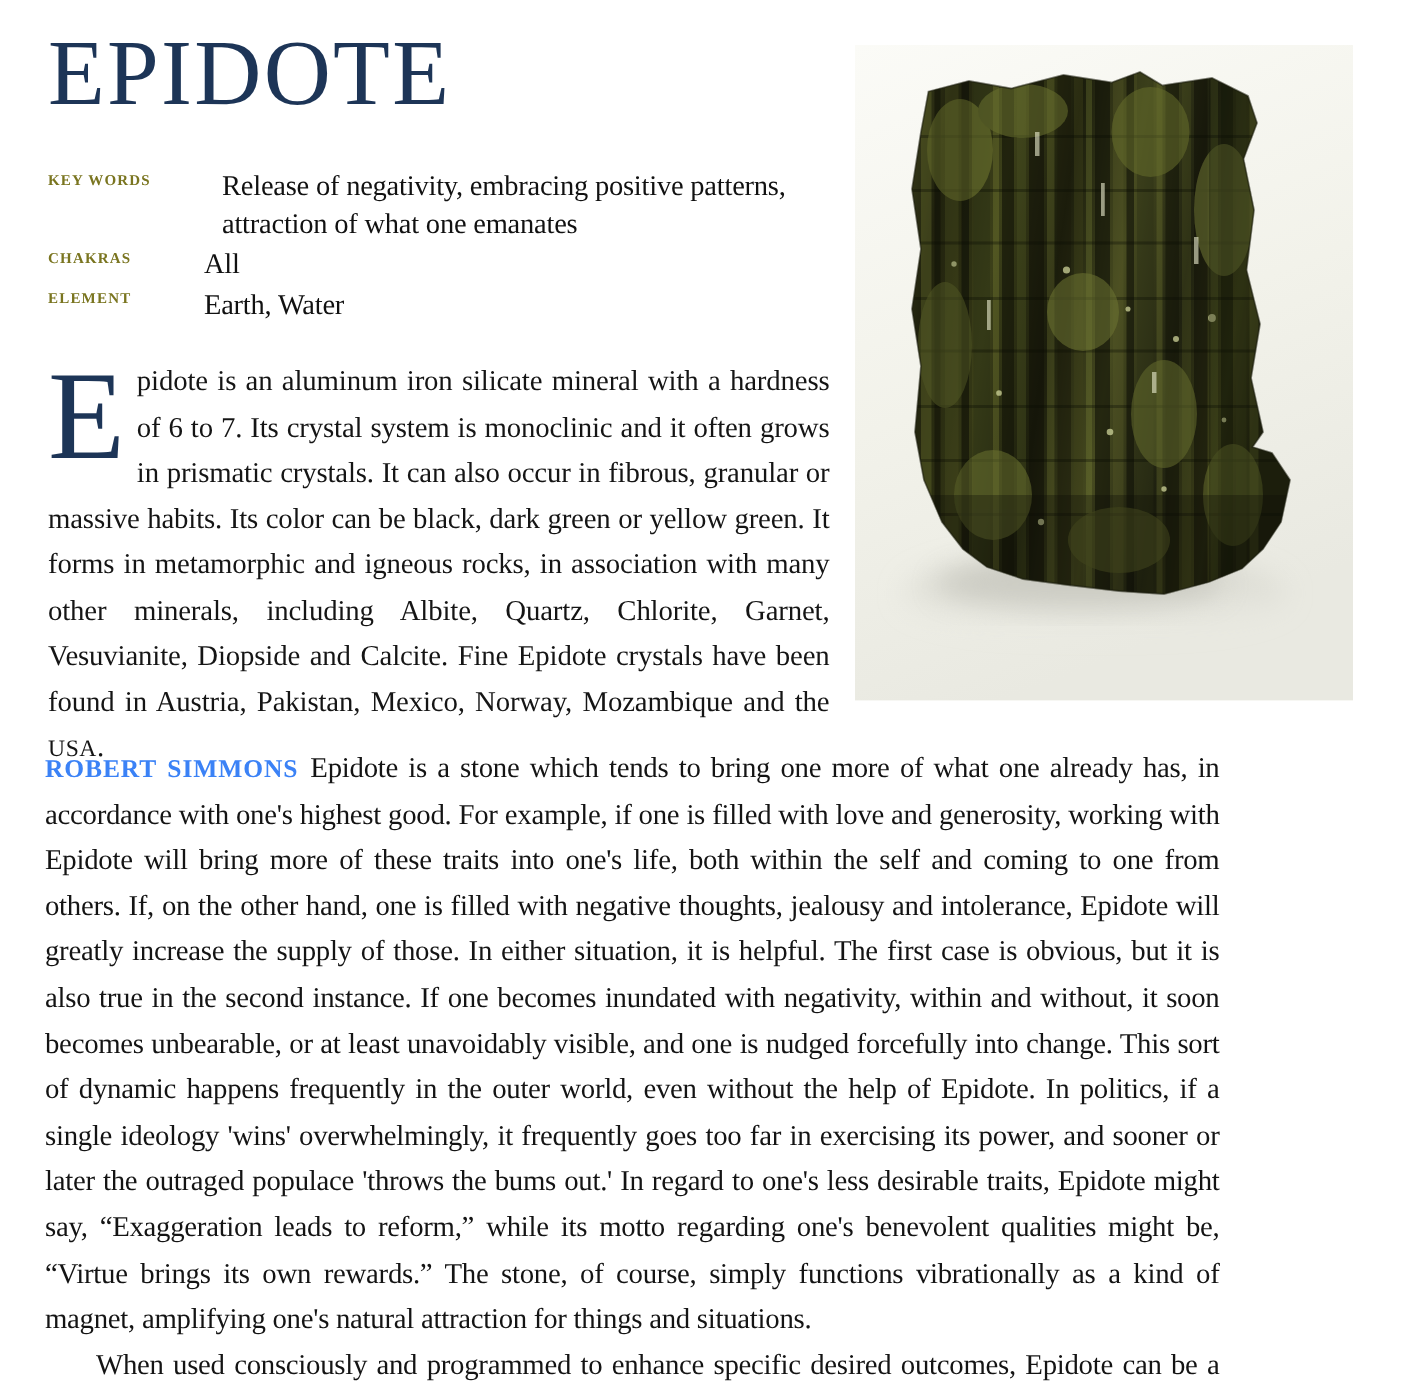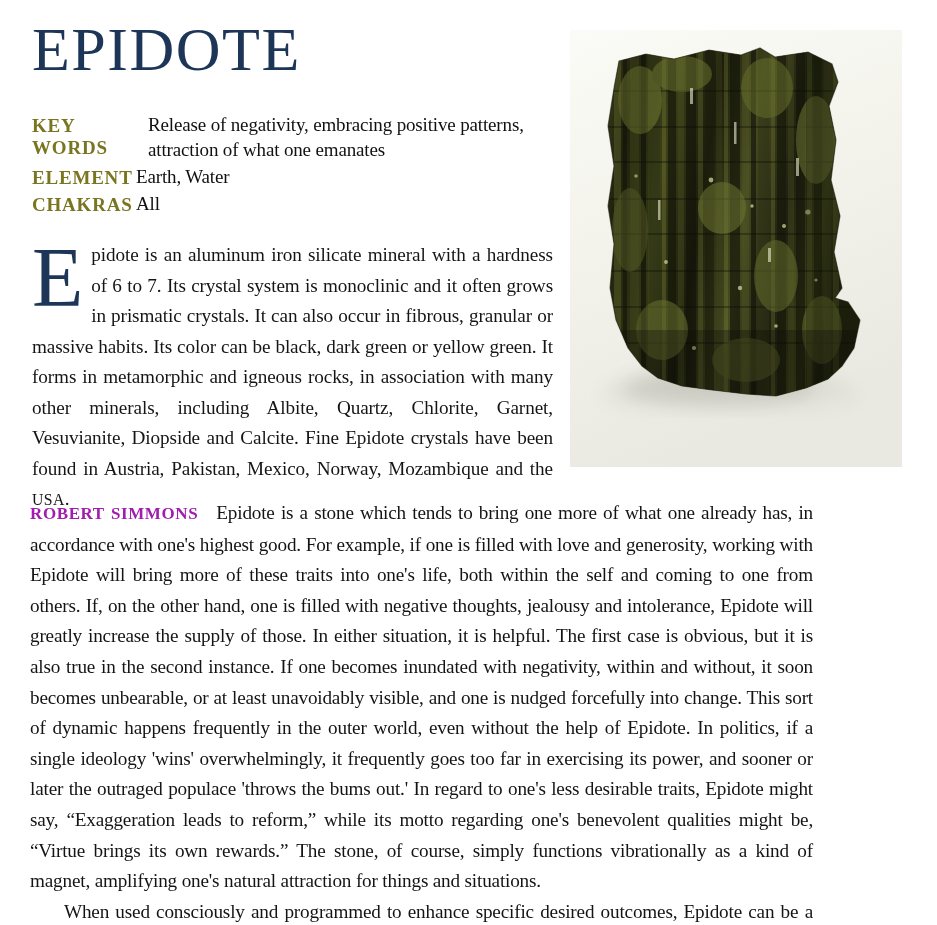--- a/index.html
+++ b/index.html
@@ -48,21 +48,21 @@
   .attr-row {
     display: block;
     margin-bottom: 2px;
   }
   .attr-label {
     display: inline-block;
     width: 104px;
     vertical-align: top;
     font-family: "Liberation Serif", "DejaVu Serif", serif;
     font-weight: bold;
-    font-size: 19px;
+    font-size: 10px;
     letter-spacing: 0.8px;
     color: #7a7520;
     text-transform: uppercase;
     padding-top: 3px;
   }
   .attr-value {
     display: inline-block;
     width: 394px;
     vertical-align: top;
     font-size: 19px;
@@ -118,43 +118,43 @@
     font-size: 19.2px;
     line-height: 30.6px;
     text-align: justify;
     color: #141414;
     letter-spacing: -0.18px;
   }
   .byline {
     font-weight: bold;
     font-size: 17px;
     letter-spacing: 0.6px;
-    color: #a21caf;
+    color: #3b82f6;
     text-transform: uppercase;
-    margin-right: 18px;
+    margin-right: 8px;
   }
   .para-indent { text-indent: 34px; }
   p { margin: 0; }
 </style>
 </head>
 <body>
 
 <div class="page">
 
   <div class="title">EPIDOTE</div>
 
   <div class="attrs">
     <div class="attr-row kw">
       <span class="attr-label">KEY WORDS</span><span class="attr-value">Release of negativity, embracing positive patterns, attraction of what one emanates</span>
     </div>
     <div class="attr-row">
-      <span class="attr-label">ELEMENT</span><span class="attr-value">Earth, Water</span>
+      <span class="attr-label">CHAKRAS</span><span class="attr-value">All</span>
     </div>
     <div class="attr-row">
-      <span class="attr-label">CHAKRAS</span><span class="attr-value">All</span>
+      <span class="attr-label">ELEMENT</span><span class="attr-value">Earth, Water</span>
     </div>
   </div>
 
   <div class="intro">
     <span class="dropcap">E</span><span>pidote is an aluminum iron silicate mineral with a hardness of 6 to 7. Its crystal system is monoclinic and it often grows in prismatic crystals. It can also occur in fibrous, granular or massive habits. Its color can be black, dark green or yellow green. It forms in metamorphic and igneous rocks, in association with many other minerals, including Albite, Quartz, Chlorite, Garnet, Vesuvianite, Diopside and Calcite. Fine Epidote crystals have been found in Austria, Pakistan, Mexico, Norway, Mozambique and the </span><span class="sc">USA</span><span>.</span>
   </div>
 
   <div class="photo">
     <svg width="332" height="437" viewBox="0 0 332 437">
       <defs>

